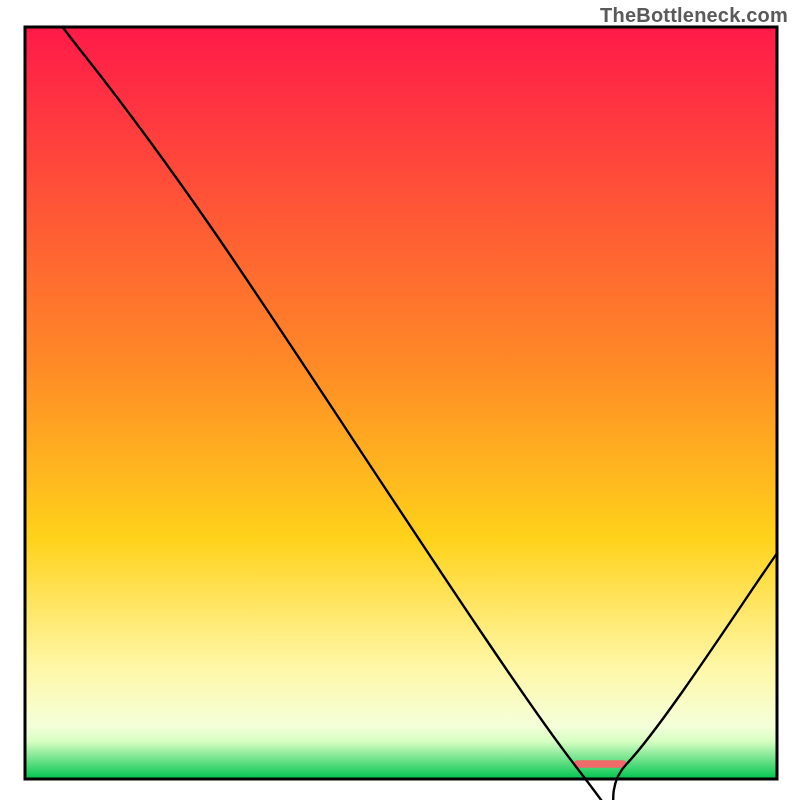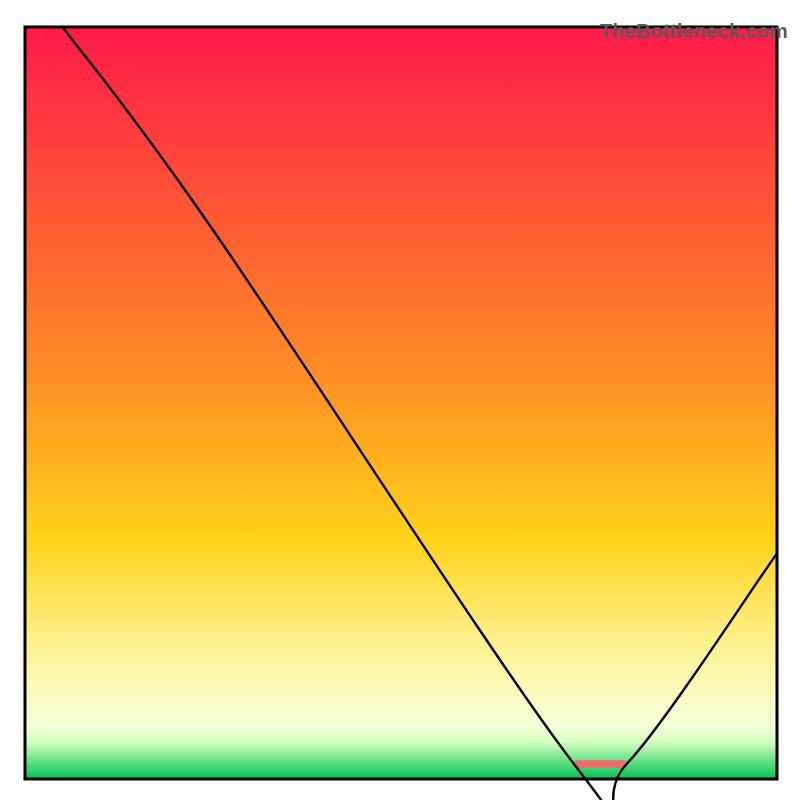--- a/index.html
+++ b/index.html
@@ -10,21 +10,21 @@
     background: #ffffff;
     font-family: Arial, Helvetica, sans-serif;
   }
   .container {
     position: relative;
     width: 800px;
     height: 800px;
   }
   .watermark {
     position: absolute;
-    top: 20px;
+    top: 4px;
     right: 12px;
     font-size: 20px;
     font-weight: 600;
     color: #5a5a5a;
     letter-spacing: 0.2px;
   }
   svg {
     display: block;
   }
 </style>

